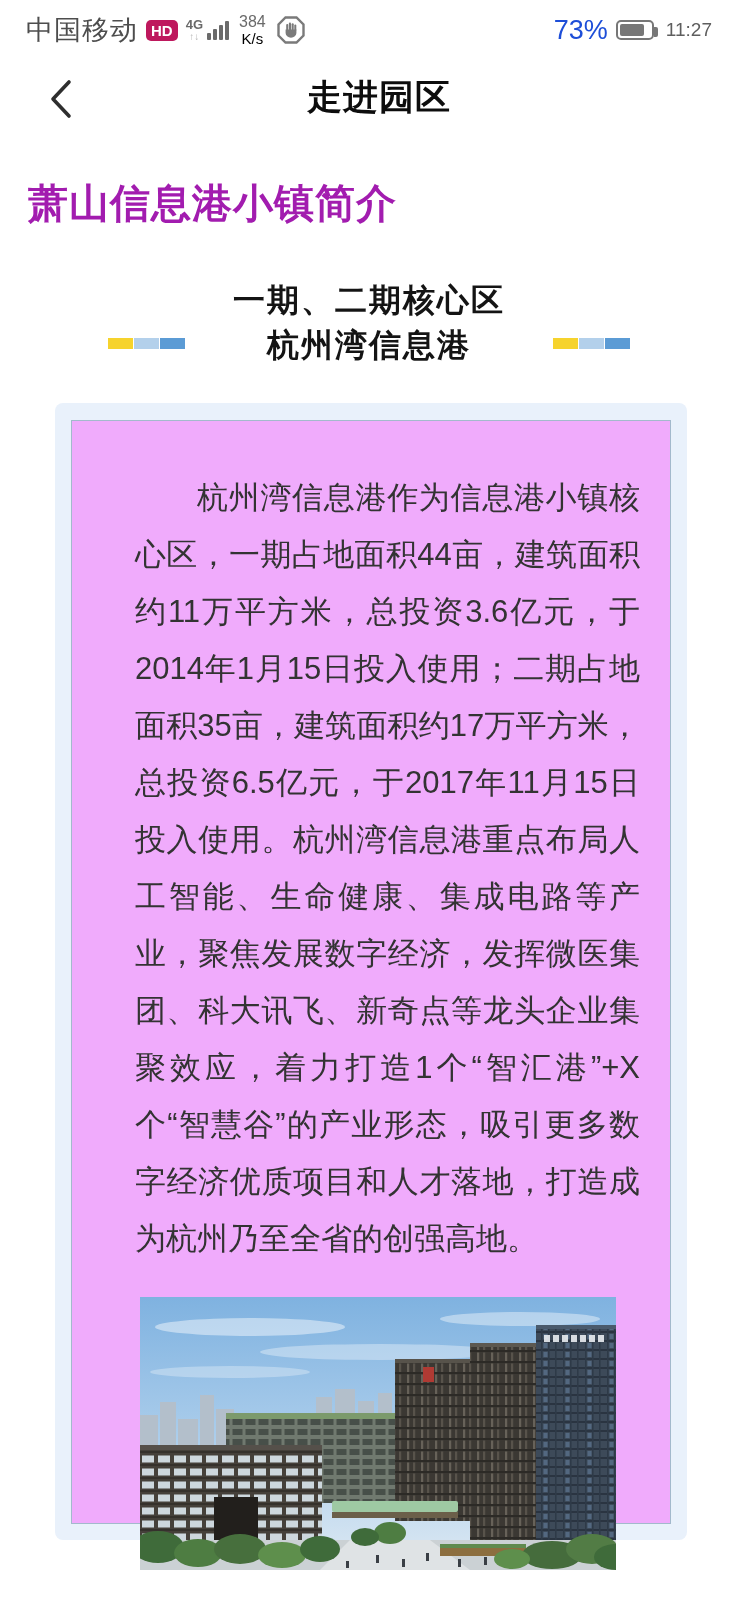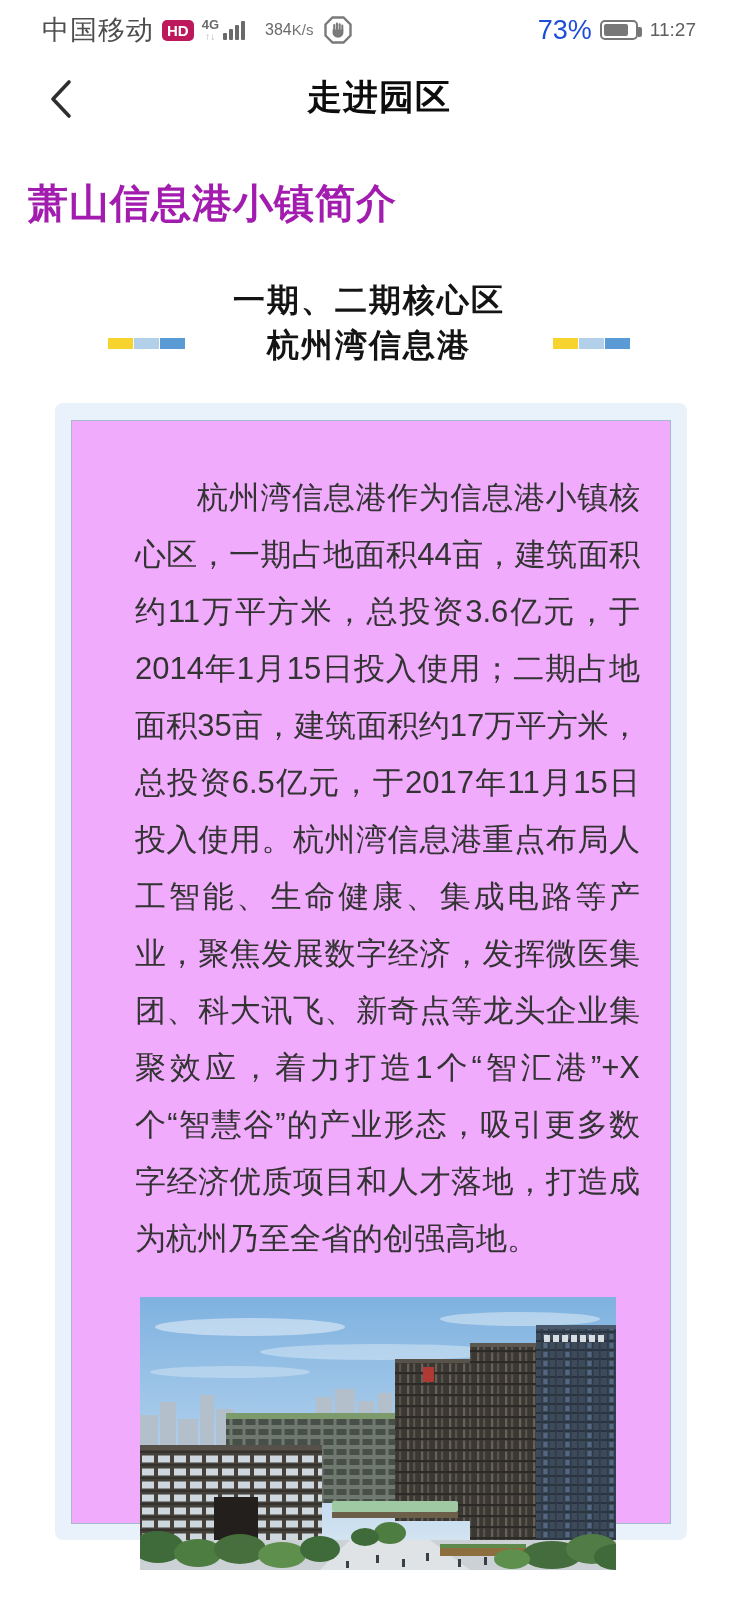--- a/index.html
+++ b/index.html
@@ -8,38 +8,38 @@
     width:738px; height:1600px; position:relative; overflow:hidden;
     font-family:"Liberation Sans","DejaVu Sans",sans-serif;
     -webkit-font-smoothing:antialiased;
   }
   .screen { position:absolute; inset:0; background:#fff; }
 
   
   .status-bar {
     position:absolute; top:6px; left:0; right:0; height:48px;
     display:flex; align-items:center; justify-content:space-between;
-    padding:0 42px; color:#555;text-align:right;
+    padding:0 26px; color:#555;text-align:right;
   }
   .sb-left, .sb-right { display:flex; align-items:center; }
   .sb-carrier { font-size:27px; color:#4d4d4d; letter-spacing:1px; }
   .hd-badge {
     margin-left:8px; background:#be185d; color:#fff; font-size:15px; font-weight:bold;
     border-radius:5px; padding:3px 5px; line-height:1;
   }
   .net-block { margin-left:8px; display:flex; flex-direction:column; align-items:center; line-height:1; }
   .net-label { font-size:13px; font-weight:bold; color:#6a6a6a; }
   .net-arrows { font-size:10px; color:#b5b5b5; margin-top:1px; }
   .sig-bars { display:flex; align-items:flex-end; margin-left:2px; }
   .sig-bars i { display:block; width:4px; background:#6a6a6a; margin-left:2px; border-radius:1px; }
   .sig-bars i:nth-child(1){height:7px;} .sig-bars i:nth-child(2){height:11px;}
   .sig-bars i:nth-child(3){height:15px;} .sig-bars i:nth-child(4){height:19px;}
-  .speed-block { margin-left:20px; display:flex; align-items:center; line-height:1.1; }
+  .speed-block { margin-left:10px; display:flex; flex-direction:column; align-items:center; line-height:1.1; }
   .speed-value { font-size:16px; color:#6a6a6a; }
-  .speed-unit { font-size:15px; color:#737373; }
+  .speed-unit { font-size:15px; color:#000000; }
   .hand-wrap { margin-left:10px; display:flex; }
   .sb-pct { font-size:27px; color:#1d4ed8; }
   .battery { position:relative; width:38px; height:20px; border:2px solid #777; border-radius:5px;
     margin:0 4px 0 8px; }
   .battery .fill { position:absolute; left:2px; top:2px; bottom:2px; width:70%; background:#777; border-radius:2px; }
   .battery .nub { position:absolute; right:-6px; top:5px; width:4px; height:10px; background:#777; border-radius:0 2px 2px 0; }
   .sb-time { font-size:19px; color:#5e5e5e; margin-left:8px; }
 
   
   .nav-bar { position:absolute; top:62px; left:0; right:0; height:72px;margin-left:20px; }

